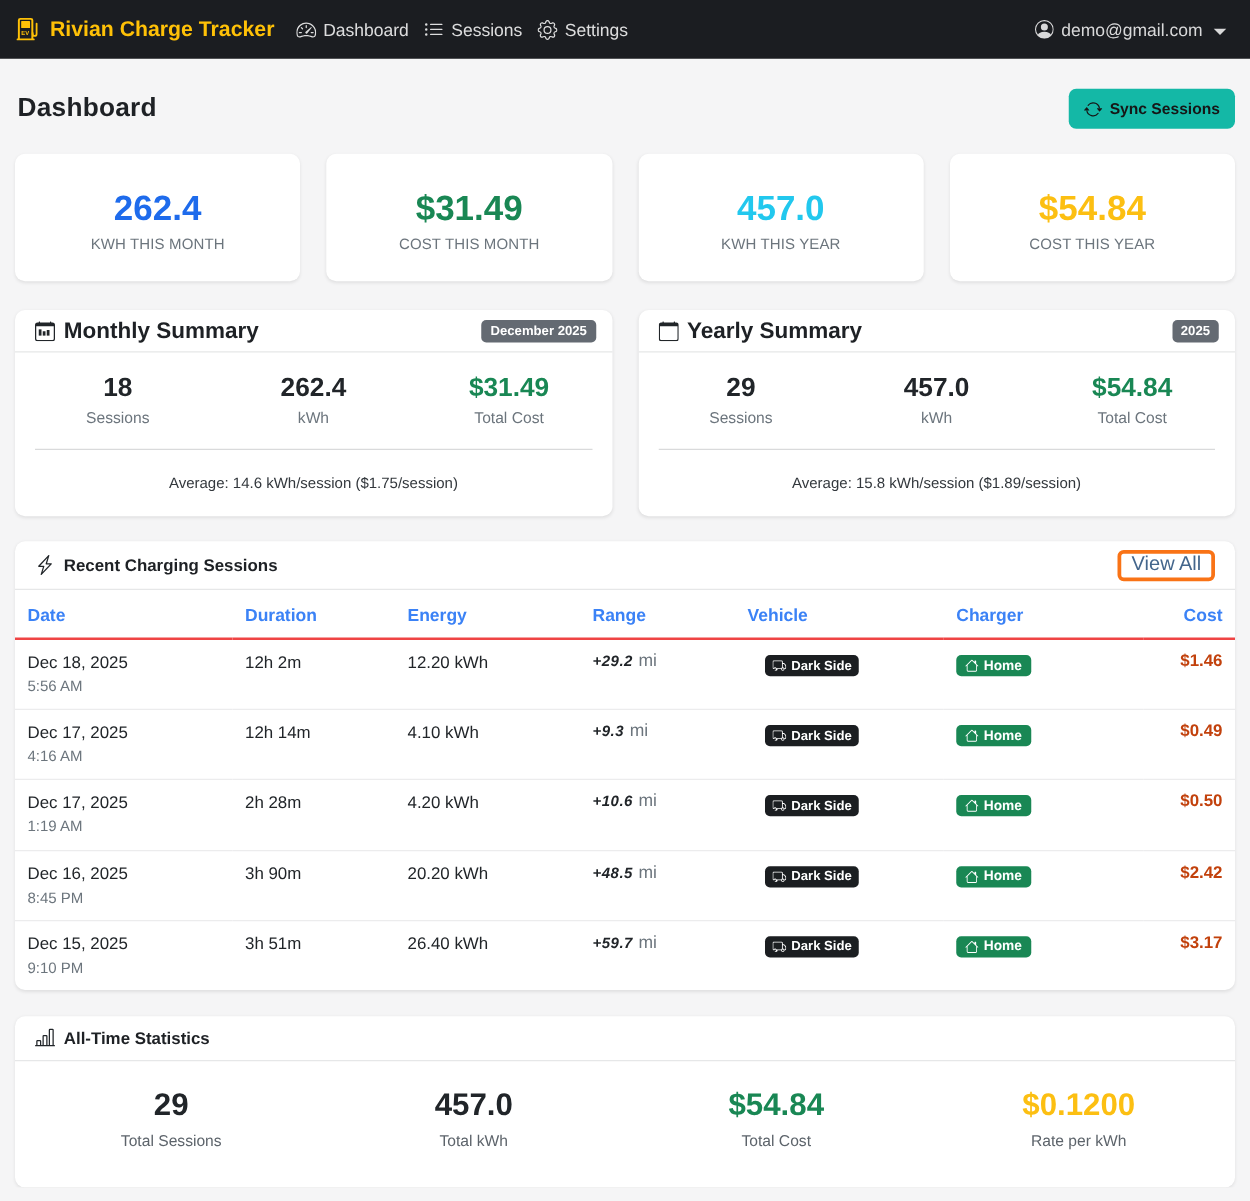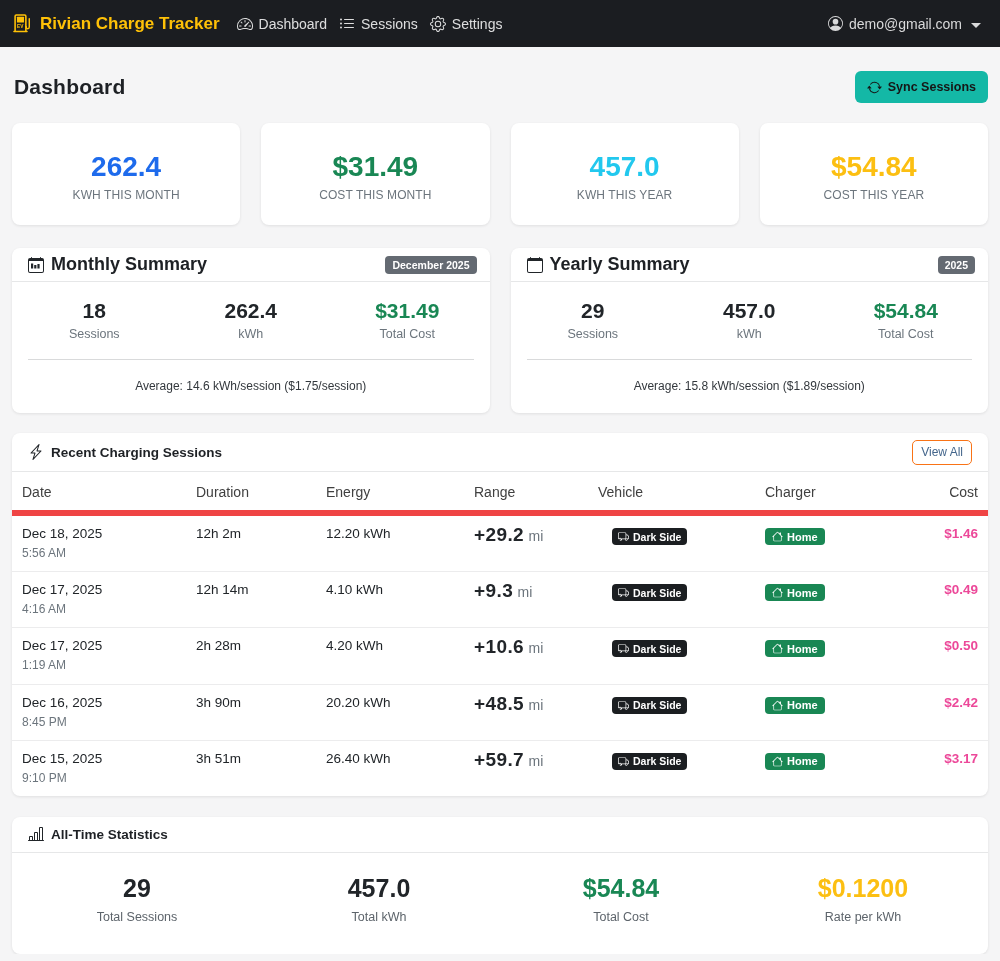--- a/index.html
+++ b/index.html
@@ -62,37 +62,37 @@
 .sum-row { display: grid; grid-template-columns: repeat(3, 1fr); text-align: center; margin: 0 -12px; }
 .sum-num { font-size: 21px; font-weight: bold; line-height: 26px; }
 .sum-label { font-size: 12.5px; color: #6c757d; margin-top: 2px; line-height: 17px; }
 .sum-hr { border: none; border-top: 1px solid #d9dadb; margin: 16px 0 17px; }
 .sum-avg { text-align: center; font-size: 12px; color: #33383d; line-height: 18px; }
 
 .sessions { margin-bottom: 21px; }
 .sessions .card-header { height: 39px; }
 .sessions .card-title { font-size: 13.5px; text-align: center; }
 .btn-viewall {
-  background: #fff; border: 1px solid #f97316; border-radius: 5px;
+  background: #fff; border: 3px solid #f97316; border-radius: 5px;
   height: 25px; padding: 0 8px; font-family: inherit;
-  font-size: 12px; color: #44668c; margin-left: 17px;
+  font-size: 16px; color: #44668c; margin-left: 17px;
 }
 table { width: 100%; border-collapse: collapse; table-layout: fixed; }
-thead th { text-align: left; font-size: 14px; font-weight: normal; color: #404040; padding: 10px 10px 8px; line-height: 20px; border-bottom: 6px solid #ef4444; }
+thead th { text-align: left; font-size: 14px; font-weight: bold; color: #3b82f6; padding: 10px 10px 8px; line-height: 20px; border-bottom: 2px solid #ef4444; }
 th.r, td.r { text-align: right; }
 tbody td { padding: 8.1px 10px; border-bottom: 1px solid #ececed; vertical-align: top; }
 tbody tr:last-child td { border-bottom: none; }
 .d1 { font-size: 13.5px; color: #212529; line-height: 20px; }
 .d2 { font-size: 12px; color: #6c757d; line-height: 19px; }
-.rng b { font-size: 19px; letter-spacing: 0.4px; }
+.rng b { font-size: 12px; letter-spacing: 0.4px; font-style: italic; }
 .rng span { font-size: 14px; color: #6c757d; }
 .badge-veh { display: inline-flex; align-items: center; gap: 4px; background: #1b1e21; color: #fff; font-size: 10.5px; font-weight: bold; border-radius: 4px; padding: 0 6px; height: 17px; margin-top: 4px; margin-left: 14px; }
 .badge-home { display: inline-flex; align-items: center; gap: 4px; background: #198754; color: #fff; font-size: 11px; font-weight: bold; border-radius: 4px; padding: 0 7px; height: 17px; margin-top: 4px; }
 .badge-veh svg, .badge-home svg { width: 11px; height: 11px; }
-.cost { font-size: 13.5px; font-weight: bold; color: #ec4899; }
+.cost { font-size: 13.5px; font-weight: bold; color: #c2410c; }
 
 .alltime .card-header { height: 36px; justify-content: flex-start; }
 .alltime .card-title { font-size: 13.5px; }
 .at-body { padding: 20px 16px 29px; }
 .at-row { display: grid; grid-template-columns: repeat(4, 1fr); text-align: center; margin: 0 -12px; }
 .at-num { font-size: 25px; font-weight: bold; line-height: 30px; }
 .at-label { font-size: 12.5px; color: #5d646b; margin-top: 6px; line-height: 16px; }
 </style>
 </head>
 <body>

